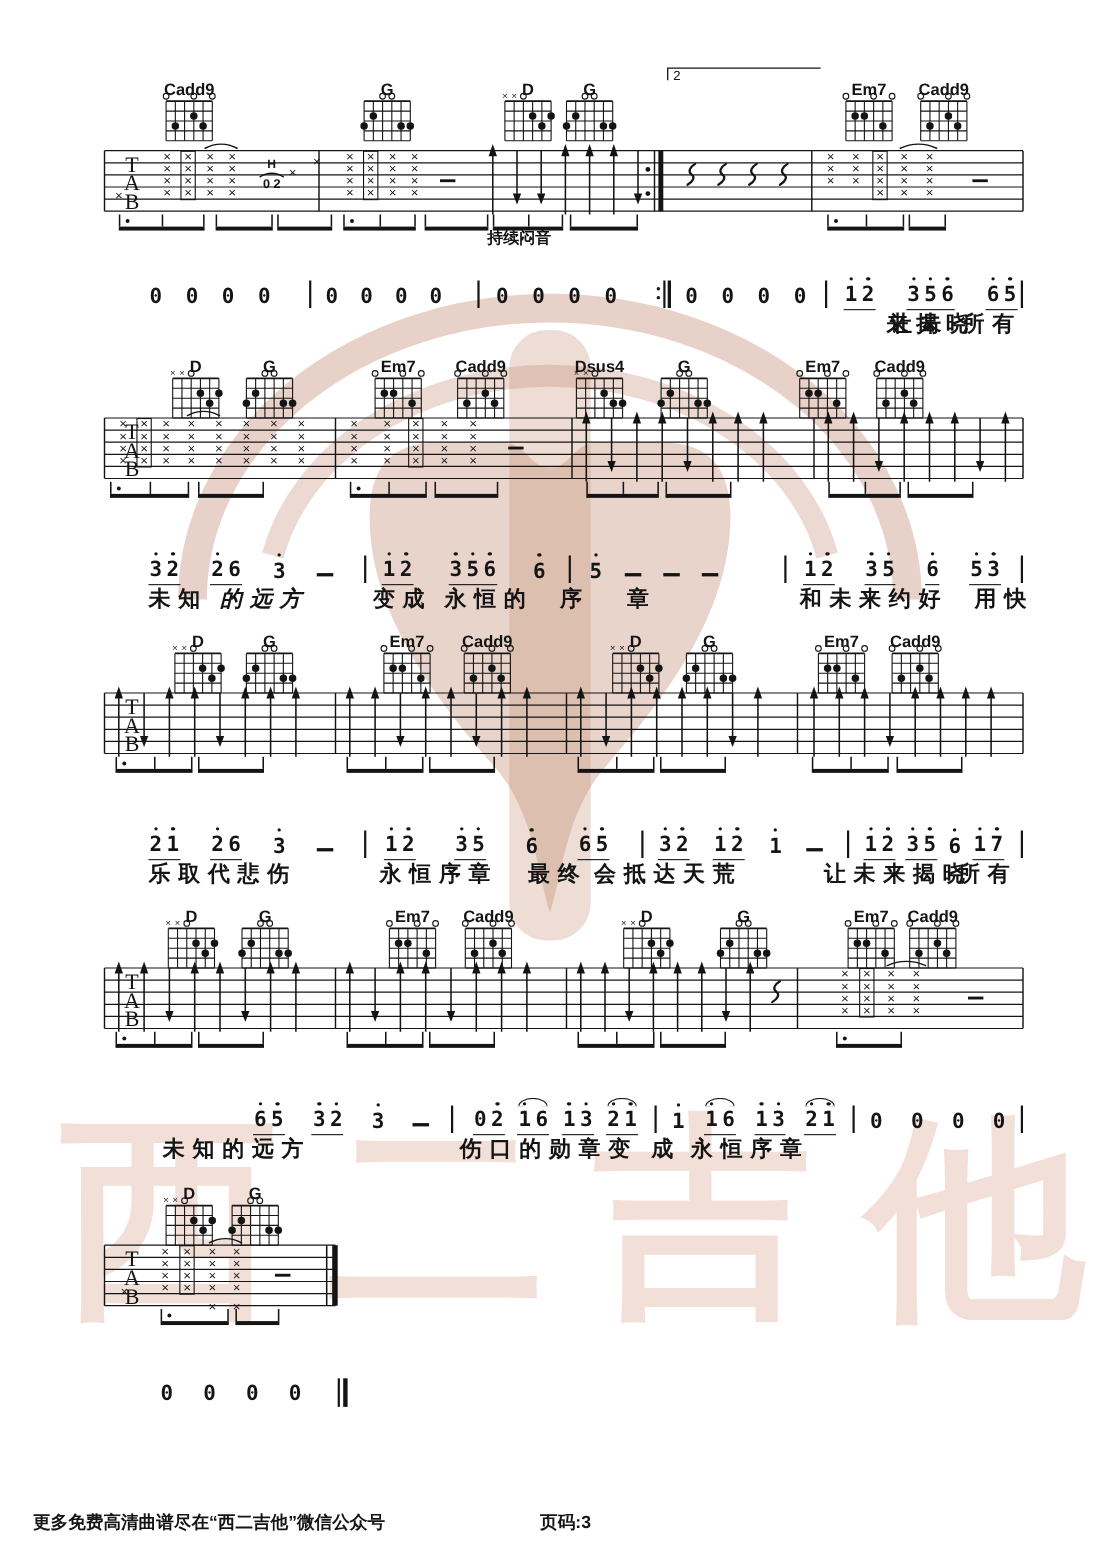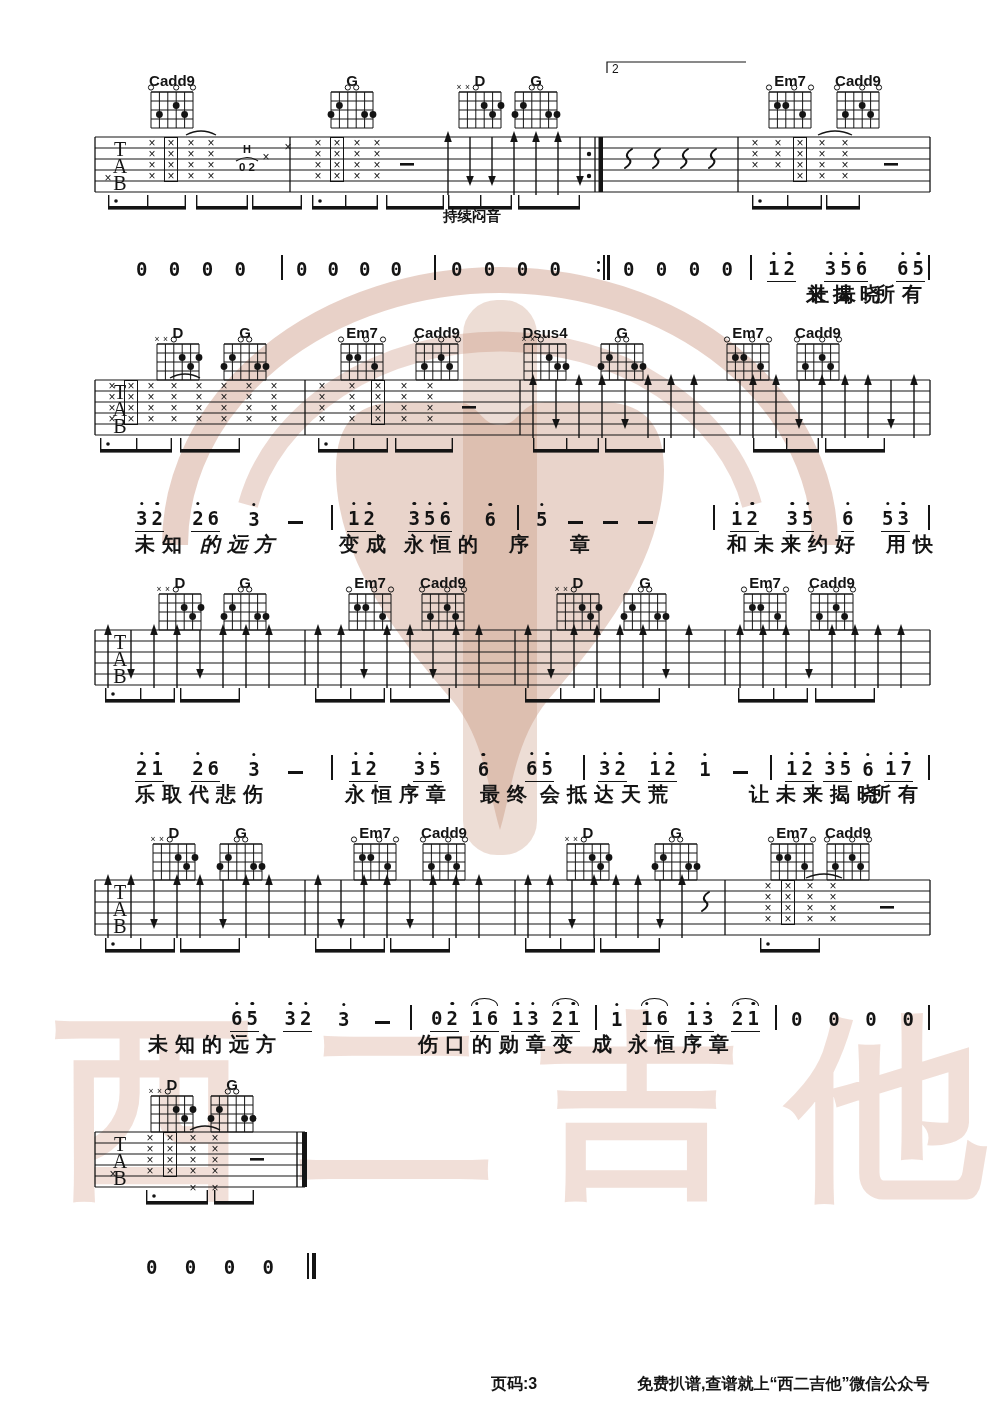--- a/index.html
+++ b/index.html
@@ -1541,15 +1541,15 @@
             <span class="n">0</span>
           </div>
         </div>
         <div class="mfin" style="left: 172px; width: 10px;">
           <div class="thin"></div>
           <div class="thick"></div>
         </div>
       </div>
     </div>
 
+  <div class="footer-item" style="left:30px;top:1374px;">更多免费高清曲谱尽在“西二吉他”微信公众号</div>
   <div class="footer-item" style="left:491px;top:1374px;">页码:3</div>
-  <div class="footer-item" style="left:637px;top:1374px;">免费扒谱,查谱就上“西二吉他”微信公众号</div>
 </div>
 
 </body></html>

